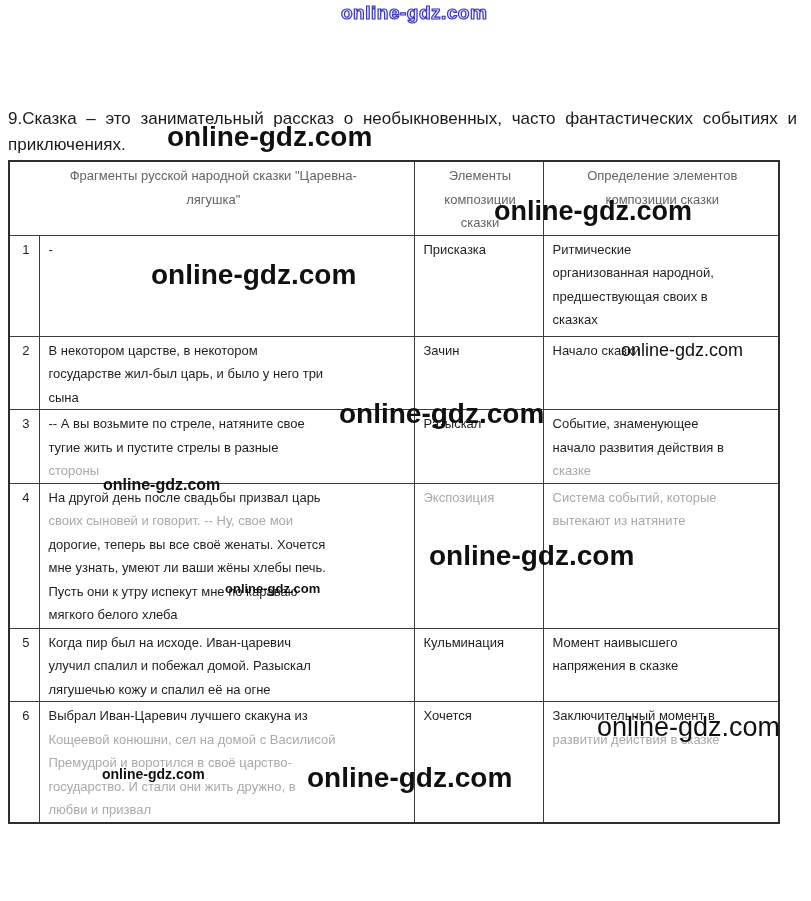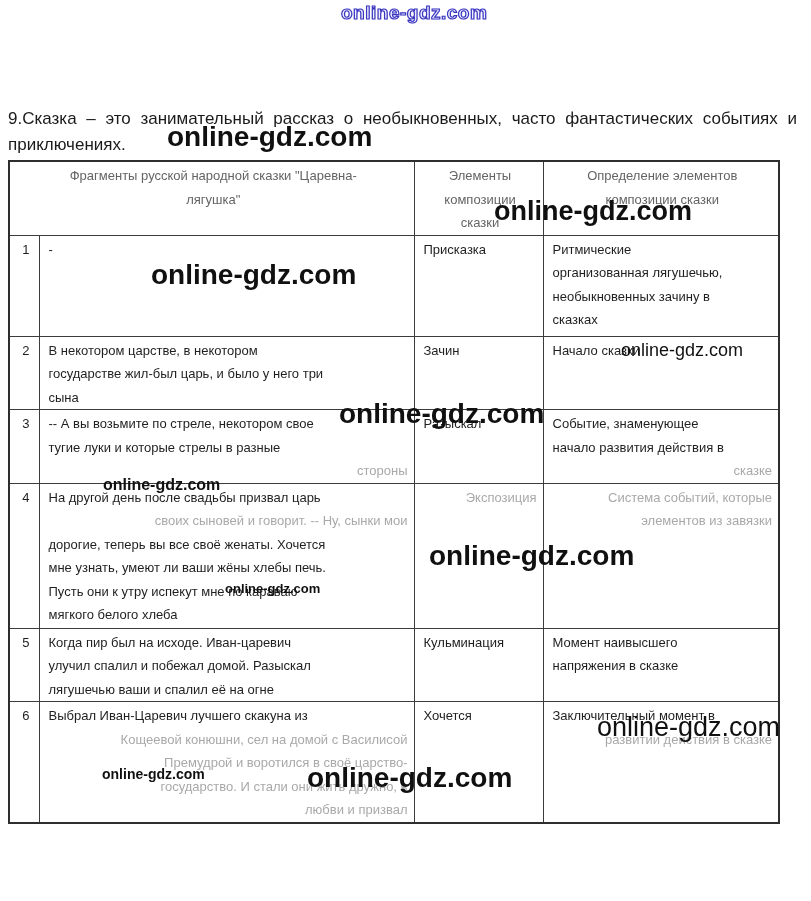--- a/index.html
+++ b/index.html
@@ -46,21 +46,21 @@
   thead tr{height:62px;}
   tbody tr:nth-child(1){height:101px;}
   tbody tr:nth-child(2){height:69px;}
   tbody tr:nth-child(3){height:70px;}
   tbody tr:nth-child(4){height:145px;}
   tbody tr:nth-child(5){height:70px;}
   tbody tr:nth-child(6){height:118px;}
   tbody tr:nth-child(3) td{border-bottom:1.6px dashed #5a5a5a;}
   td.num{text-align:center;padding-left:2px;padding-right:2px;}
   .ln{white-space:nowrap;}
-  .faded{color:#a9a9a9;text-align:right;}
+  .faded{color:#a9a9a9;}
   
   .wm{
     position:absolute;white-space:nowrap;z-index:6;
     color:#101010;
     font-family:"Liberation Sans","DejaVu Sans",sans-serif;
     text-align:center;
   }
   .wm-top-blue{
     left:341px;top:2px;font-size:19px;font-weight:700;letter-spacing:.5px;
     color:#eef0ff;
@@ -127,79 +127,79 @@
         <tr>
           <td class="num">1</td>
           <td>
             <div class="ln">-</div>
           </td>
           <td>
             <div class="ln">Присказка</div>
           </td>
           <td>
             <div class="ln">Ритмические</div>
-            <div class="ln">организованная лягушечью,</div>
-            <div class="ln">необыкновенных зачину в</div>
+            <div class="ln">организованная народной,</div>
+            <div class="ln">предшествующая своих в</div>
             <div class="ln">сказках</div>
           </td>
         </tr>
         <tr>
           <td class="num">2</td>
           <td>
             <div class="ln">В некотором царстве, в некотором</div>
             <div class="ln">государстве жил-был царь, и было у него три</div>
             <div class="ln">сына</div>
           </td>
           <td>
             <div class="ln">Зачин</div>
           </td>
           <td>
             <div class="ln">Начало сказки</div>
           </td>
         </tr>
         <tr>
           <td class="num">3</td>
           <td>
-            <div class="ln">-- А вы возьмите по стреле, некотором свое</div>
-            <div class="ln">тугие луки и которые стрелы в разные</div>
+            <div class="ln">-- А вы возьмите по стреле, натяните свое</div>
+            <div class="ln">тугие жить и пустите стрелы в разные</div>
             <div class="ln faded">стороны</div>
           </td>
           <td>
             <div class="ln">Разыскал</div>
           </td>
           <td>
             <div class="ln">Событие, знаменующее</div>
             <div class="ln">начало развития действия в</div>
             <div class="ln faded">сказке</div>
           </td>
         </tr>
         <tr>
           <td class="num">4</td>
           <td>
             <div class="ln">На другой день после свадьбы призвал царь</div>
-            <div class="ln faded">своих сыновей и говорит. -- Ну, сынки мои</div>
+            <div class="ln faded">своих сыновей и говорит. -- Ну, свое мои</div>
             <div class="ln">дорогие, теперь вы все своё женаты. Хочется</div>
             <div class="ln">мне узнать, умеют ли ваши жёны хлебы печь.</div>
             <div class="ln">Пусть они к утру испекут мне по караваю</div>
             <div class="ln">мягкого белого хлеба</div>
           </td>
           <td>
             <div class="ln faded">Экспозиция</div>
           </td>
           <td>
             <div class="ln faded">Система событий, которые</div>
-            <div class="ln faded">элементов из завязки</div>
+            <div class="ln faded">вытекают из натяните</div>
           </td>
         </tr>
         <tr>
           <td class="num">5</td>
           <td>
             <div class="ln">Когда пир был на исходе. Иван-царевич</div>
             <div class="ln">улучил спалил и побежал домой. Разыскал</div>
-            <div class="ln">лягушечью ваши и спалил её на огне</div>
+            <div class="ln">лягушечью кожу и спалил её на огне</div>
           </td>
           <td>
             <div class="ln">Кульминация</div>
           </td>
           <td>
             <div class="ln">Момент наивысшего</div>
             <div class="ln">напряжения в сказке</div>
           </td>
         </tr>
         <tr>

